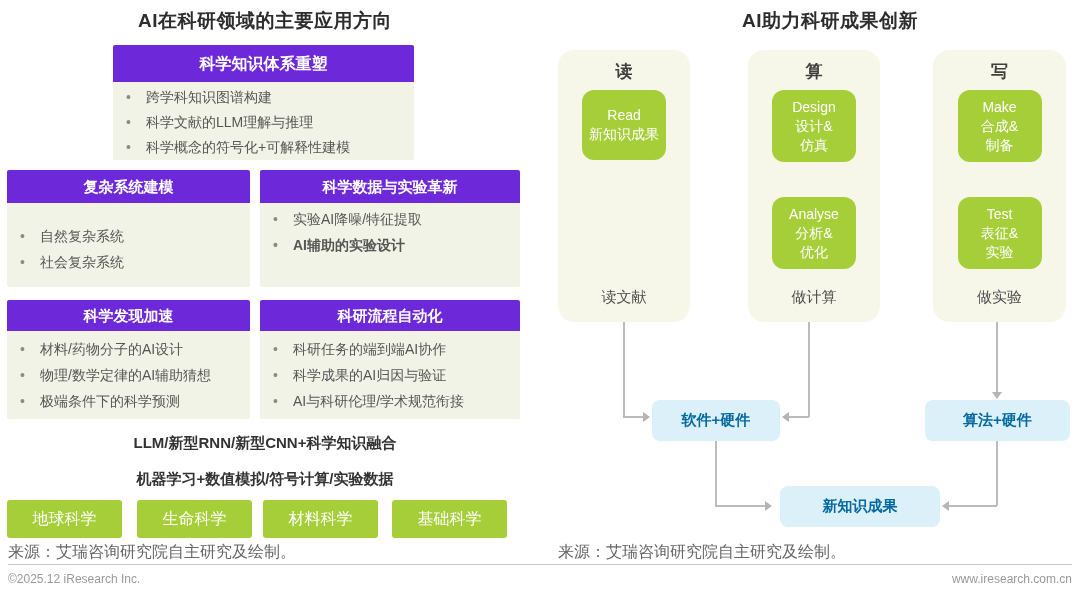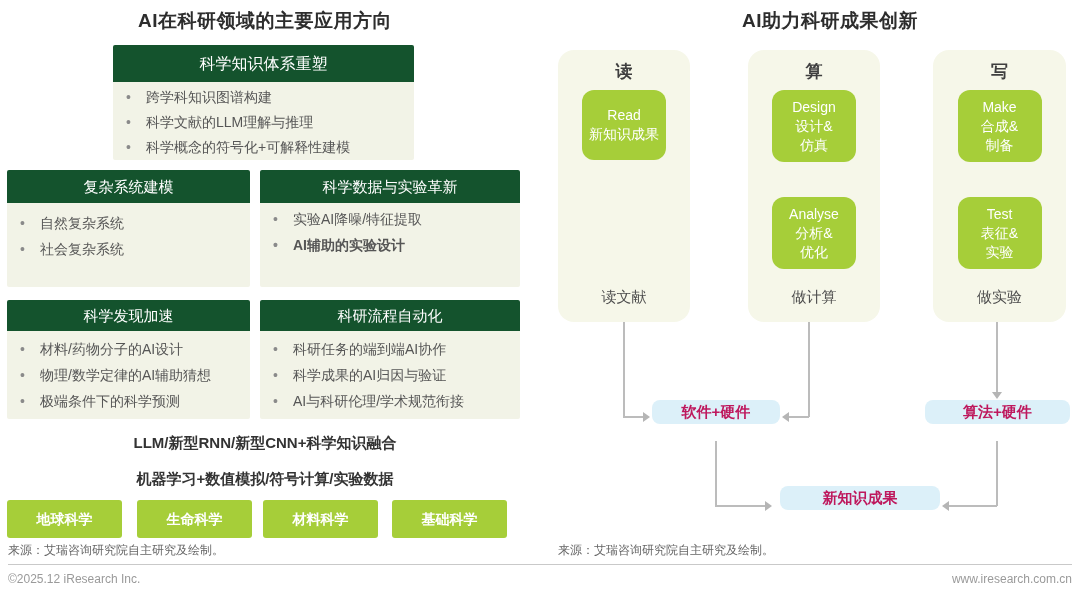--- a/index.html
+++ b/index.html
@@ -3,40 +3,40 @@
 <meta charset="utf-8">
 <style>
   html,body{margin:0;padding:0;background:#ffffff;}
   body{font-family:"Liberation Sans","DejaVu Sans",sans-serif;}
   .canvas{position:relative;width:1080px;height:595px;background:#ffffff;overflow:hidden;}
 
   .panel-title{position:absolute;font-size:19px;font-weight:bold;color:#2d2d2d;text-align:center;letter-spacing:0.5px;}
 
   
   .block{position:absolute;}
-  .block-header{background:#14532d;color:#ffffff;font-weight:normal;text-align:center;border-radius:2px 2px 0 0;}
+  .block-header{background:#6d28d9;color:#ffffff;font-weight:bold;text-align:center;border-radius:2px 2px 0 0;}
   .block-body{background:#f2f3e7;border-radius:0 0 2px 2px;box-sizing:border-box;}
   .block-body ul{margin:0;padding:0;list-style:none;}
   .block-body li{position:relative;padding-left:33px;font-size:14px;color:#565656;}
   .block-body li::before{content:"\2022";position:absolute;left:13px;color:#8a8a8a;}
 
   .bold-line{position:absolute;width:530px;text-align:center;font-size:15px;font-weight:bold;color:#333333;}
 
-  .discipline{position:absolute;top:500px;width:115px;height:38px;line-height:38px;background:#a6ce39;color:#ffffff;font-size:14px;font-weight:bold;text-align:center;border-radius:3px;}
+  .discipline{position:absolute;top:500px;width:115px;height:38px;line-height:38px;background:#a6ce39;color:#ffffff;font-size:16px;font-weight:normal;text-align:center;border-radius:3px;}
 
-  .source-note{position:absolute;top:542px;font-size:12px;color:#666666;}
+  .source-note{position:absolute;top:542px;font-size:16px;color:#666666;}
 
   
   .flow-col{position:absolute;top:50px;height:272px;background:#f6f7e9;border-radius:16px;}
   .col-header{position:absolute;top:10px;left:0;right:0;text-align:center;font-size:17px;font-weight:bold;color:#3f3f3f;}
   .step-box{position:absolute;left:50%;transform:translateX(-50%);width:84px;background:#a6ce39;border-radius:12px;color:#ffffff;font-size:14px;line-height:19px;text-align:center;display:flex;flex-direction:column;justify-content:center;}
   .step-box span{display:block;}
   .col-label{position:absolute;top:238px;left:0;right:0;text-align:center;font-size:15px;color:#4d4d4d;}
 
-  .flow-box{position:absolute;height:24px;background:#dcf0f9;border-radius:8px;color:#be185d;font-size:15px;font-weight:bold;display:flex;align-items:center;justify-content:center;}
+  .flow-box{position:absolute;height:41px;background:#dcf0f9;border-radius:8px;color:#0369a1;font-size:15px;font-weight:bold;display:flex;align-items:center;justify-content:center;}
 
   
   .vline{position:absolute;width:2px;background:#bcbcbc;}
   .hline{position:absolute;height:2px;background:#bcbcbc;}
   .arr{position:absolute;width:0;height:0;}
   .arr-right{border-top:5px solid transparent;border-bottom:5px solid transparent;border-left:7px solid #b5b5b5;}
   .arr-left{border-top:5px solid transparent;border-bottom:5px solid transparent;border-right:7px solid #b5b5b5;}
   .arr-down{border-left:5px solid transparent;border-right:5px solid transparent;border-top:7px solid #b5b5b5;}
 
   .divider{position:absolute;left:8px;right:8px;top:564px;height:1px;background:#c9c9c9;}
@@ -55,21 +55,21 @@
       <ul>
         <li style="line-height:25px;">跨学科知识图谱构建</li>
         <li style="line-height:25px;">科学文献的LLM理解与推理</li>
         <li style="line-height:25px;">科学概念的符号化+可解释性建模</li>
       </ul>
     </div>
   </div>
 
   <div class="block" style="left:7px;top:170px;width:243px;">
     <div class="block-header" style="height:33px;line-height:33px;font-size:15px;">复杂系统建模</div>
-    <div class="block-body" style="height:84px;padding-top:7px;">
+    <div class="block-body" style="height:84px;padding-top:20px;">
       <ul>
         <li style="line-height:26px;">自然复杂系统</li>
         <li style="line-height:26px;">社会复杂系统</li>
       </ul>
     </div>
   </div>
 
   <div class="block" style="left:260px;top:170px;width:260px;">
     <div class="block-header" style="height:33px;line-height:33px;font-size:15px;">科学数据与实验革新</div>
     <div class="block-body" style="height:84px;padding-top:3px;">

